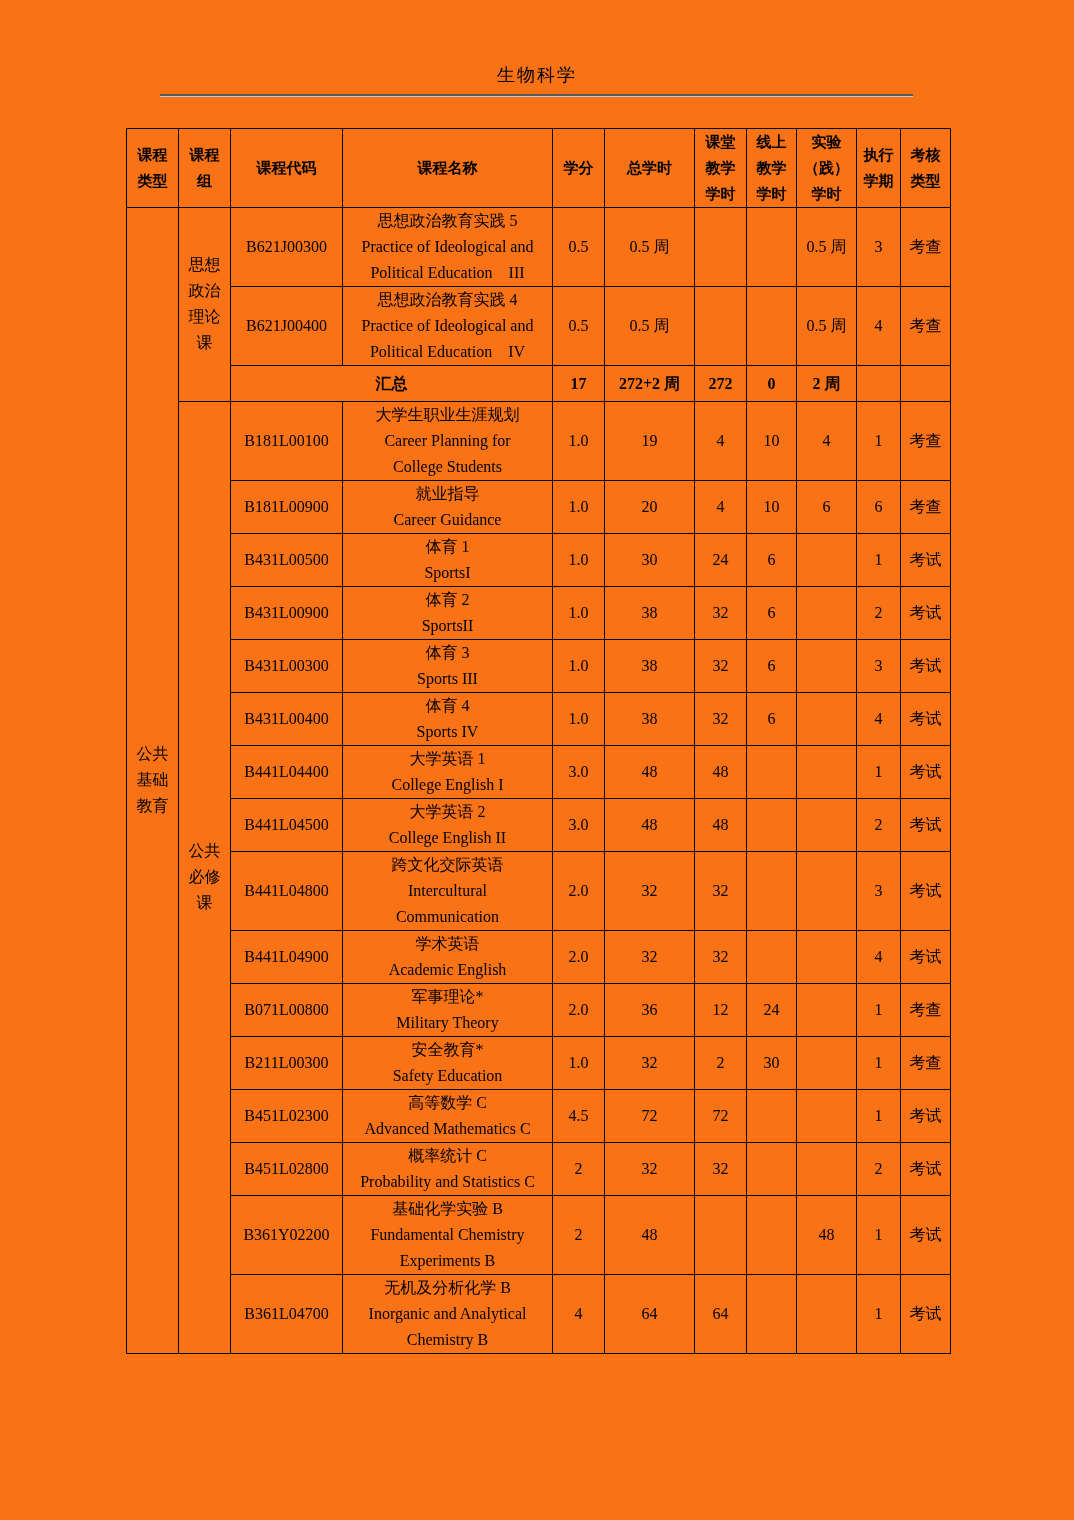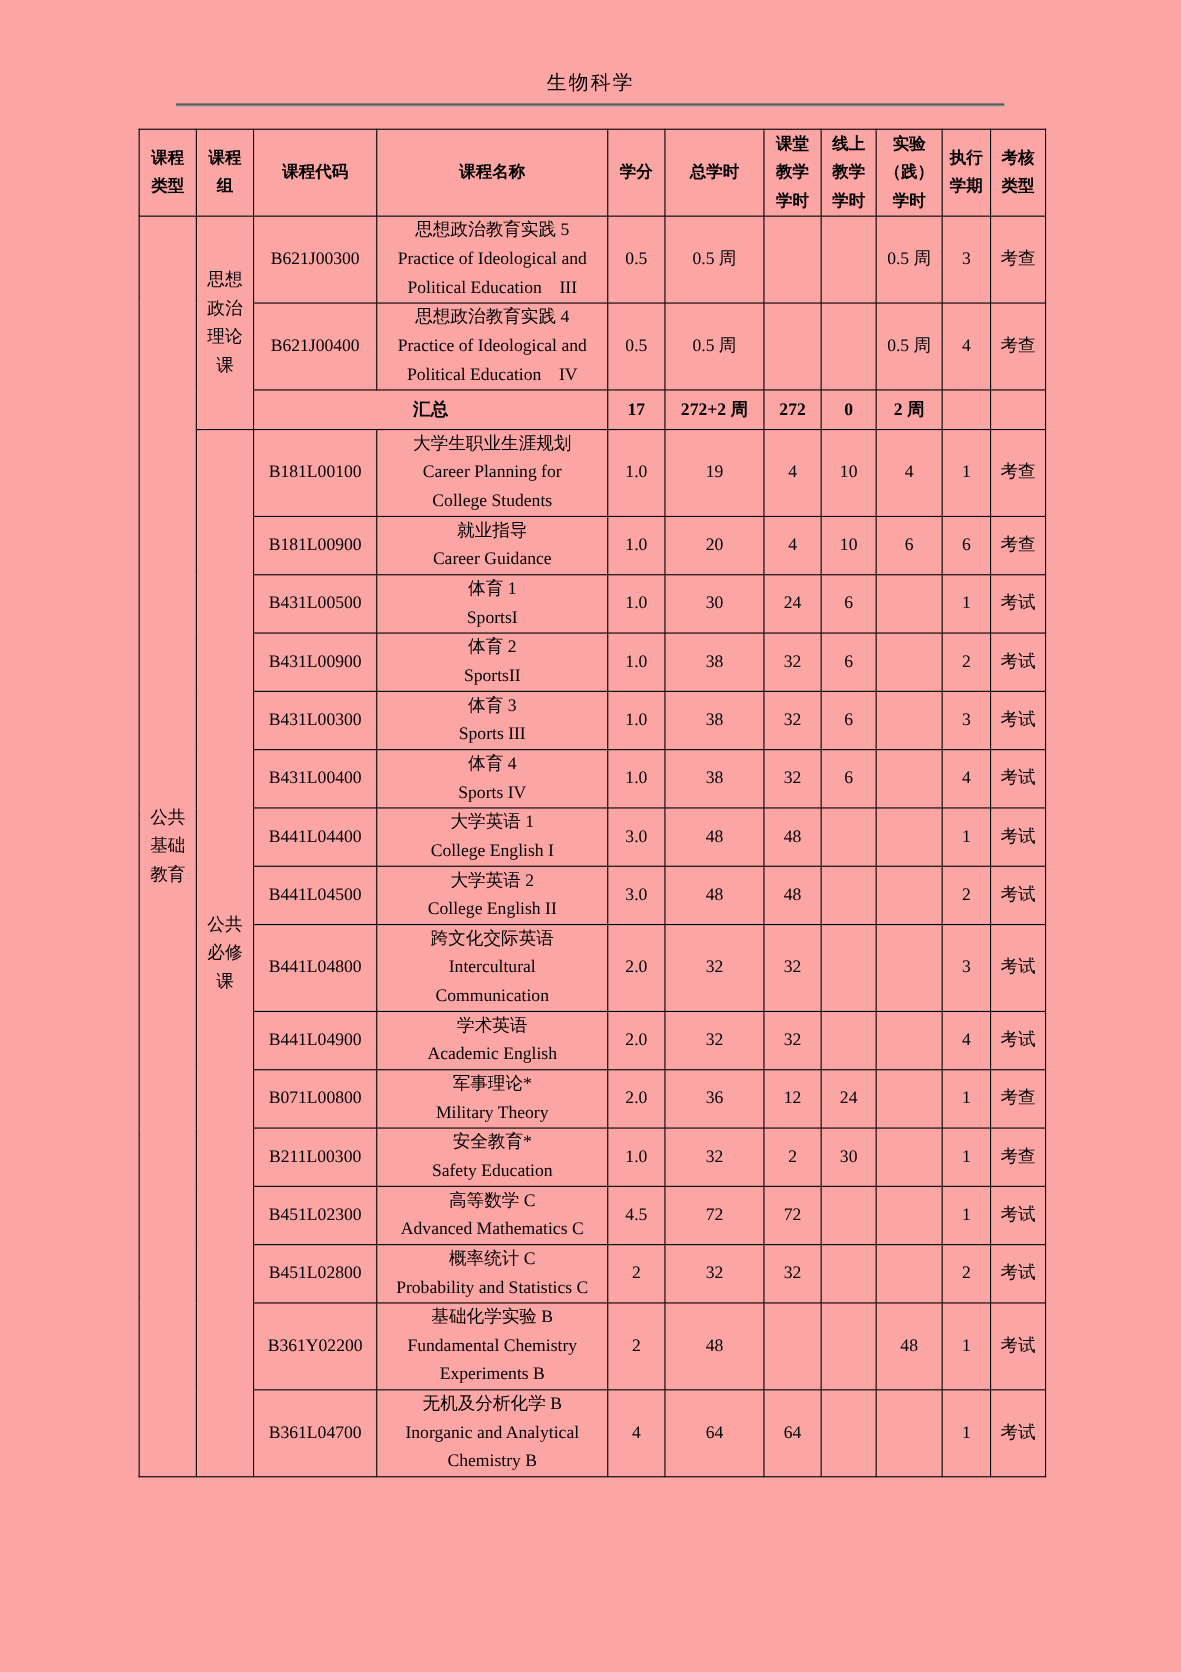--- a/index.html
+++ b/index.html
@@ -6,42 +6,42 @@
     margin: 0;
     padding: 0;
     background: #ffffff;
     color: #000000;
     font-family: "Liberation Serif", "DejaVu Serif", serif;
   }
   .page {
     position: relative;
     width: 1074px;
     height: 1520px;
-    background: #fca5a5;
+    background: #f97316;
     overflow: hidden;
   }
   .doc-title {
     padding-top: 64px;
     text-align: center;
     font-size: 18px;
     letter-spacing: 2px;
     line-height: 22px;
     font-style: normal;
   }
   .header-rule {
     margin-left: 160px;
     margin-top: 8px;
     width: 753px;
     height: 2px;
     background: #5a5a5a;
     border-bottom: 1px solid #c9c9c9;
   }
   table.course-table {
     margin-left: 126px;
-    margin-top: 20px;
+    margin-top: 31px;
     width: 824px;
     border-collapse: collapse;
     table-layout: fixed;
   }
   .course-table td, .course-table th {
     border: 1px solid #000000;
     text-align: center;
     vertical-align: middle;
     font-size: 16px;
     line-height: 26px;

